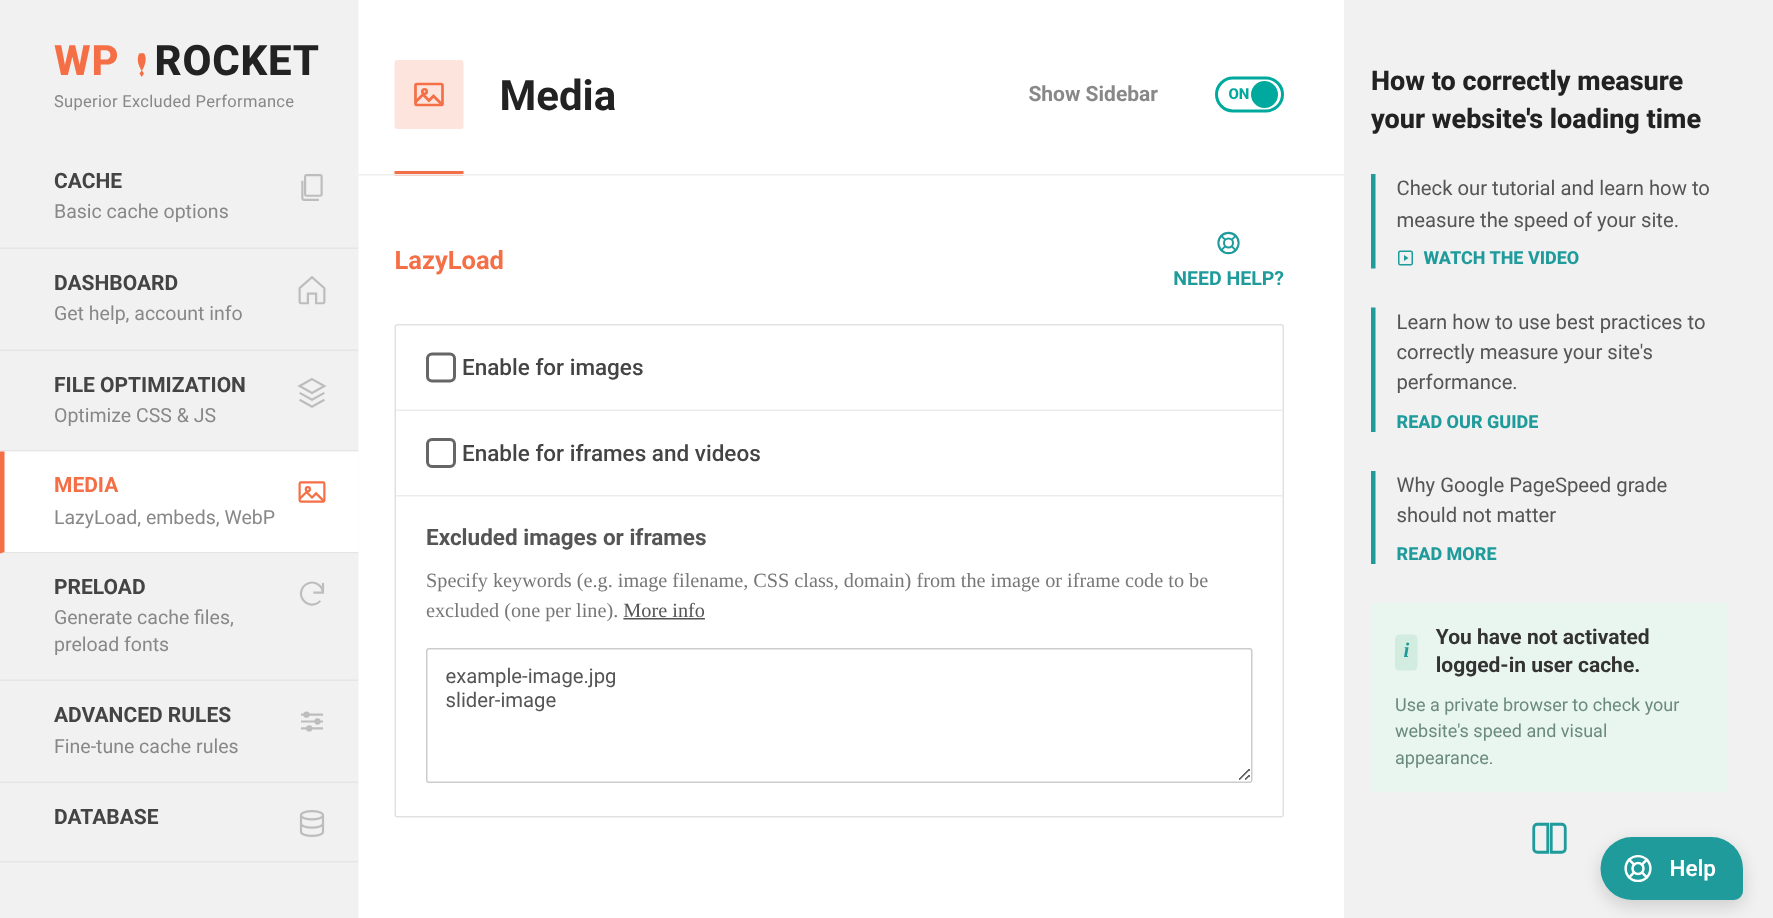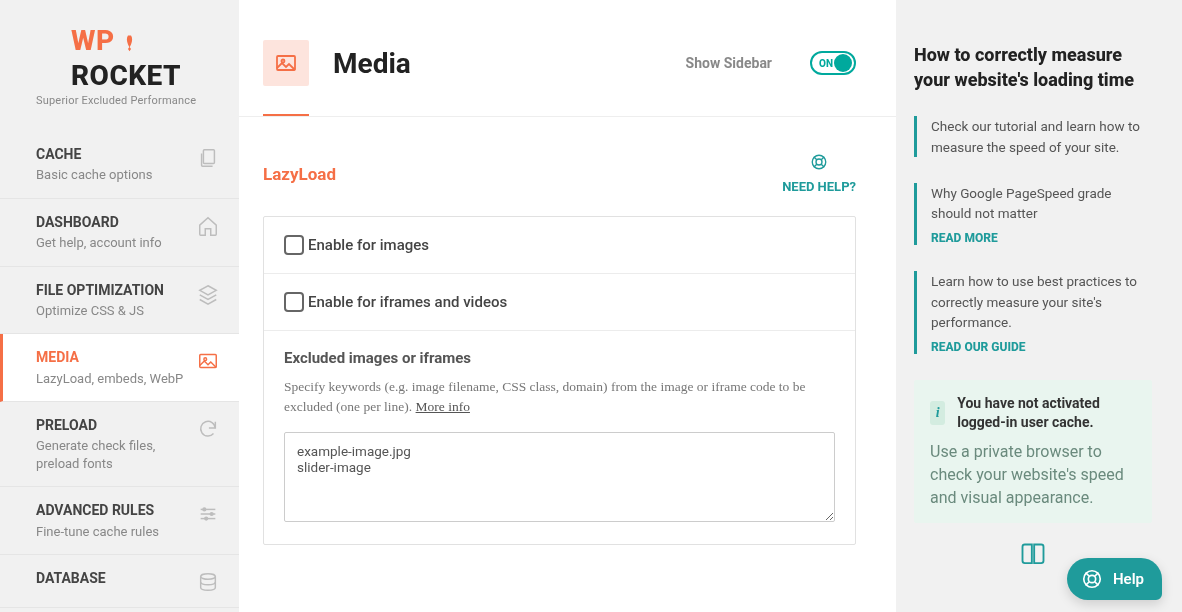--- a/index.html
+++ b/index.html
@@ -1,20 +1,20 @@
 <!DOCTYPE html>
 <html><head>
 <meta charset="utf-8">
 <style>
 * { margin: 0; padding: 0; box-sizing: border-box; }
 body { font-family: -apple-system, BlinkMacSystemFont, "Segoe UI", Roboto, sans-serif; background: #f1f1f1; color: #333; width: 1182px; height: 612px; overflow: hidden; }
 .layout { display: flex; height: 612px; }
 .sidebar { width: 239px; background: #f1f1f1; padding-top: 24px; }
 .logo-wrap { padding: 0 20px 24px 36px; }
-.logo { font-size: 28px; font-weight: 800; letter-spacing: 0.5px; color: #222; margin-left: 35px; }
+.logo { font-size: 28px; font-weight: 800; letter-spacing: 0.5px; color: #222; }
 .logo .wp { color: #f56f46; }
 .logo .rocket-icon { display: inline-block; width: 18px; color: #f56f46; vertical-align: middle; margin-right: -2px; }
 .tagline { font-size: 11px; color: #888; margin-top: 2px; letter-spacing: 0.2px; }
 .navlist { list-style: none; }
 .nav-item { display: flex; align-items: flex-start; justify-content: space-between; padding: 14px 20px 14px 36px; border-bottom: 1px solid #e5e5e5; cursor: pointer; }
 .nav-item.active { background: #fff; border-left: 3px solid #f56f46; padding-left: 33px; }
 .nav-item.active .nav-title { color: #f56f46; }
 .nav-item.active .nav-icon { color: #f56f46; }
 .nav-text { flex: 1; }
 .nav-title { font-size: 14px; font-weight: 700; color: #444; line-height: 1.3; }
@@ -51,21 +51,21 @@
 .right { width: 286px; padding: 42px 30px 8px 18px; background: #f1f1f1; }
 .right-title { font-size: 18px; font-weight: 800; color: #222; line-height: 1.4; margin-bottom: 24px; }
 .tip { border-left: 3px solid #1f9b9b; padding: 0 12px 0 14px; margin-bottom: 26px; }
 .tip-text { font-size: 13.5px; color: #555; line-height: 1.5; margin-bottom: 8px; }
 .tip-link { font-size: 12px; font-weight: 800; color: #1f9b9b; cursor: pointer; display: flex; align-items: center; gap: 6px; }
 .tip-link svg { width: 12px; height: 12px; }
 .notice { background: #e9f5ef; padding: 14px 16px; border-radius: 2px; }
 .notice-head { display: flex; align-items: center; gap: 12px; margin-bottom: 8px; }
 .notice-i { width: 24px; height: 24px; border-radius: 3px; background: #d3ece0; display: flex; align-items: center; justify-content: center; font-style: italic; font-weight: 800; font-family: Georgia, serif; color: #1f9b9b; font-size: 14px; }
 .notice-title { font-size: 14px; font-weight: 700; color: #333; line-height: 1.35; }
-.notice-text { font-size: 16px; color: #6a8a7d; line-height: 1.45; }
+.notice-text { font-size: 12px; color: #6a8a7d; line-height: 1.45; }
 .book-row { display: flex; justify-content: center; margin-top: 18px; position: relative; }
 .book-row svg { width: 34px; height: 28px; color: #1f9b9b; }
 .help-fab { position: absolute; right: 20px; bottom: 12px; background: #1f9b9b; color: #fff; border-radius: 28px 28px 8px 28px; padding: 10px 18px 10px 14px; display: flex; align-items: center; gap: 10px; font-size: 15px; font-weight: 600; cursor: pointer; box-shadow: 0 4px 12px rgba(0,0,0,0.15); }
 .help-fab svg { width: 22px; height: 22px; }
 </style>
 </head>
 <body>
 
 <div class="layout">
   <aside class="sidebar">
@@ -118,21 +118,21 @@
           </div>
         <span class="nav-icon"><svg viewBox="0 0 24 24" fill="none" stroke="currentColor" stroke-width="1.6">
               <rect x="3" y="5" width="18" height="14" rx="1"></rect>
               <circle cx="9" cy="10" r="1.5"></circle>
               <path d="M3 17l5-5 4 4 3-3 6 6"></path>
             </svg></span>
       </li>
       <li class="nav-item">
         <div class="nav-text">
             <div class="nav-title">PRELOAD</div>
-            <div class="nav-sub">Generate check files, preload fonts</div>
+            <div class="nav-sub">Generate cache files, preload fonts</div>
           </div>
         <span class="nav-icon"><svg viewBox="0 0 24 24" fill="none" stroke="currentColor" stroke-width="1.6">
               <path d="M20 11a8 8 0 10-2 6"></path>
               <path d="M20 4v7h-7"></path>
             </svg></span>
       </li>
       <li class="nav-item">
         <div class="nav-text">
             <div class="nav-title">ADVANCED RULES</div>
             <div class="nav-sub">Fine-tune cache rules</div>
@@ -220,31 +220,38 @@
         </div>
       </div>
     </div>
   </main>
 
   <aside class="right">
     <h3 class="right-title">How to correctly measure your website's loading time</h3>
 
     <div class="tip">
       <p class="tip-text">Check our tutorial and learn how to measure the speed of your site.</p>
+      <a class="tip-link">
+        <svg viewBox="0 0 24 24" fill="currentColor">
+            <rect x="3" y="3" width="18" height="18" rx="2" fill="none" stroke="currentColor" stroke-width="2"></rect>
+            <path d="M10 8l6 4-6 4z"></path>
+          </svg>
+        <span>WATCH THE VIDEO</span>
+      </a>
+    </div>
+    <div class="tip">
+      <p class="tip-text">Learn how to use best practices to correctly measure your site's performance.</p>
+      <a class="tip-link">
+          <span>READ OUR GUIDE</span>
+        </a>
     </div>
     <div class="tip">
       <p class="tip-text">Why Google PageSpeed grade should not matter</p>
       <a class="tip-link">
           <span>READ MORE</span>
-        </a>
-    </div>
-    <div class="tip">
-      <p class="tip-text">Learn how to use best practices to correctly measure your site's performance.</p>
-      <a class="tip-link">
-          <span>READ OUR GUIDE</span>
         </a>
     </div>
 
     <div class="notice">
       <div class="notice-head">
         <div class="notice-i">i</div>
         <div class="notice-title">You have not activated logged-in user cache.</div>
       </div>
       <p class="notice-text">Use a private browser to check your website's speed and visual appearance.</p>
     </div>

